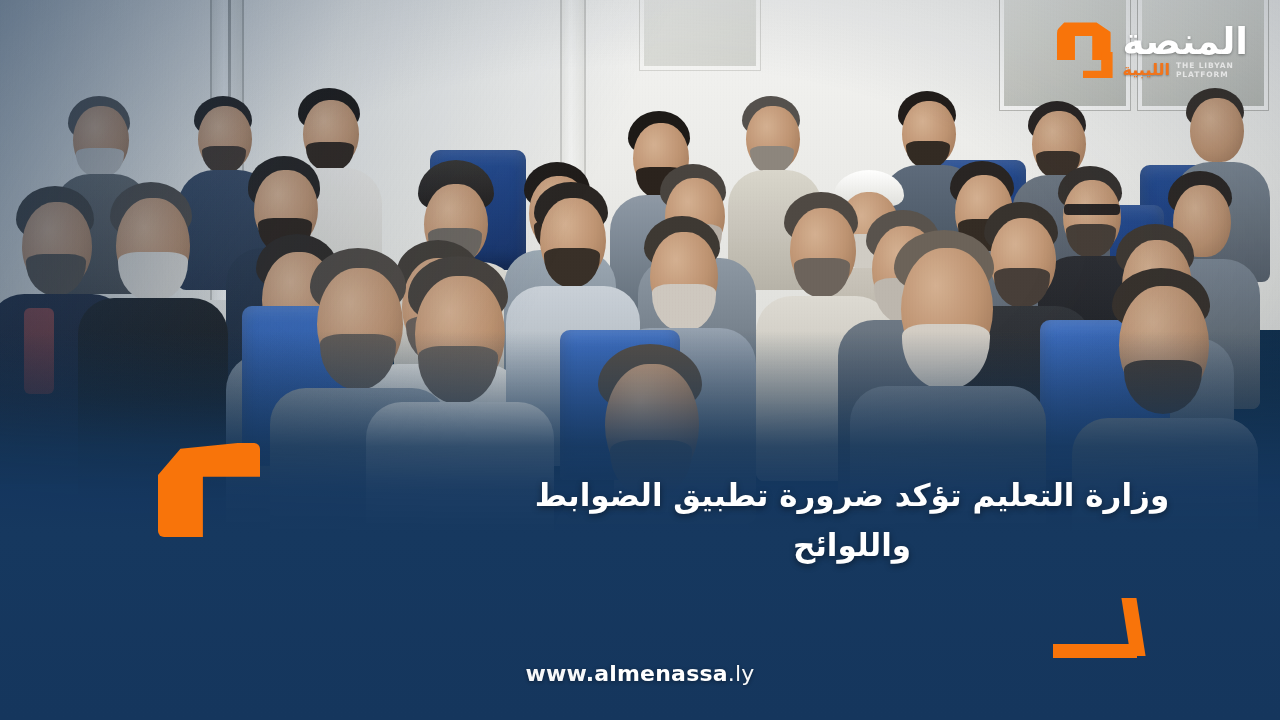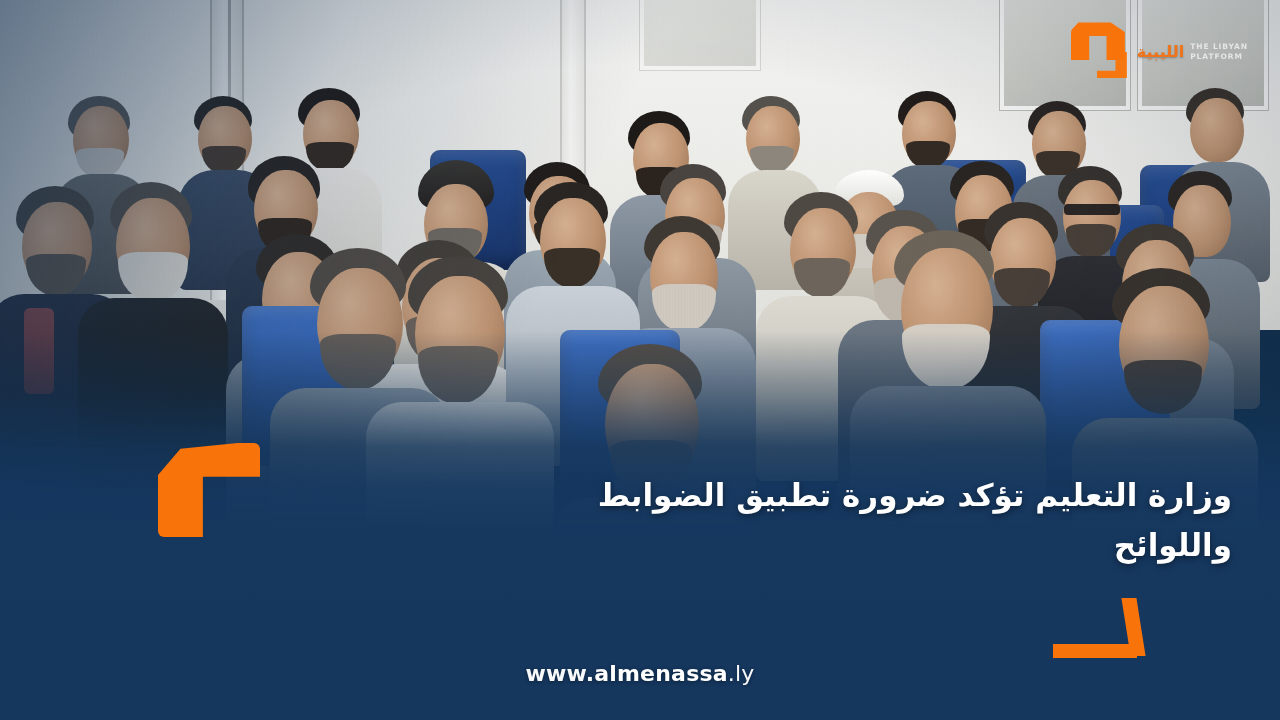--- a/index.html
+++ b/index.html
@@ -168,21 +168,21 @@
     width:30px; height:26px;
     background:#f8740a;
     clip-path:polygon(0 72%,62% 72%,62% 0,100% 0,100% 100%,0 100%);
     opacity:.97;
   }
 
   
   #headline{
     position:absolute; right:48px; top:470px;
     width:760px;
-    direction:rtl; text-align:right;
+    direction:rtl; text-align:center;
     color:#ffffff;
     font-weight:bold;
     font-size:31px;
     line-height:1.62;
     letter-spacing:0;
     text-shadow:0 2px 6px rgba(0,0,0,.45);
     font-family:"DejaVu Sans","Liberation Sans",sans-serif;
   }
   #headline .ln{ display:block; }
 
@@ -441,20 +441,21 @@
     <div id="photo-blur"></div>
     <div id="grain"></div>
   </div>
 
   <div id="vignette"></div>
   <div id="overlay-left"></div>
   <div id="overlay"></div>
 
   <div id="logo">
     <div id="logo-text-block">
+      <div id="logo-ar-main">المنصة</div>
       <div id="logo-sub-row">
         <div id="logo-en">
           <span>THE LIBYAN</span><br>
           <span>PLATFORM</span>
         </div>
         <div id="logo-ar-sub">الليبية</div>
       </div>
     </div>
     <div id="logo-mark">
       <div class="hook"></div>

